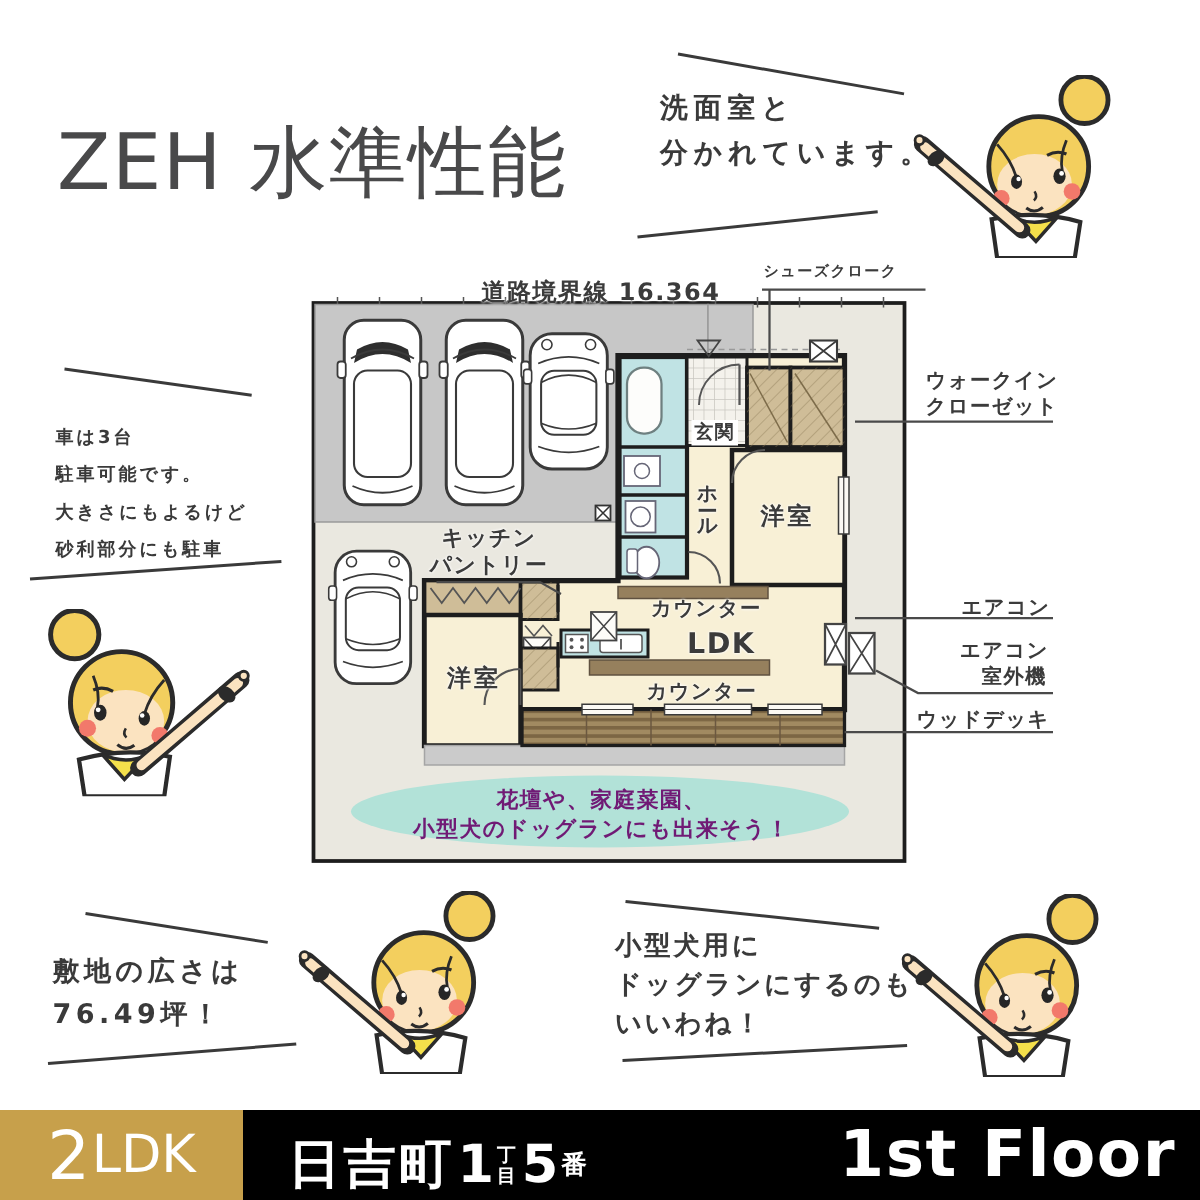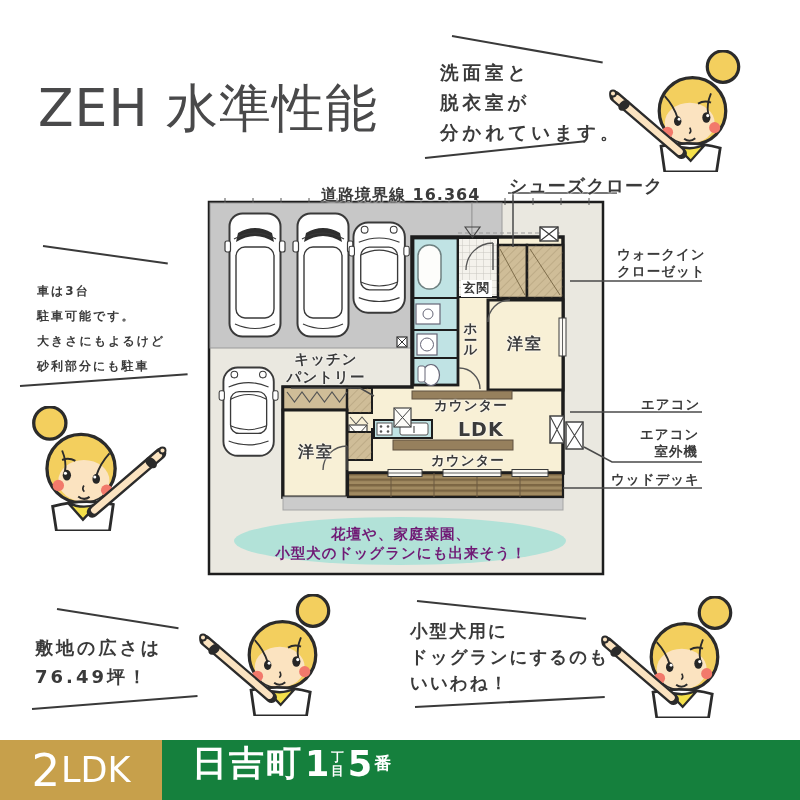--- a/index.html
+++ b/index.html
@@ -43,42 +43,42 @@
   #char1{left:600px;top:50px;width:148px;height:122px}
   #char2{left:24px;top:406px;width:152px;height:125px}
   #char3{left:190px;top:594px;width:148px;height:122px}
   #char4{left:592px;top:596px;width:148px;height:122px}
 
   
   #plan-svg{position:absolute;left:0;top:0;width:800px;height:620px;z-index:0}
   .plan-label{position:absolute;font-weight:600;white-space:nowrap;color:#3b3b3b;z-index:2;
               text-shadow:0 0 2px rgba(255,255,255,.95),0 0 2px rgba(255,255,255,.95)}
   #lb-boundary{left:321px;top:185px;font-size:16px;letter-spacing:1px}
-  #lb-shoe{left:509px;top:174px;font-size:18px;letter-spacing:1px}
+  #lb-shoe{left:509px;top:174px;font-size:10px;letter-spacing:1px}
   #lb-wic{left:617px;top:246px;font-size:13.5px;line-height:17px;letter-spacing:1px}
   #lb-aircon{left:641px;top:396px;font-size:13.5px;letter-spacing:1px}
   #lb-outdoor{left:640px;top:426px;width:58px;font-size:13.5px;line-height:17px;text-align:right;letter-spacing:1px}
   #lb-deck{left:611px;top:471px;font-size:13.5px;letter-spacing:1px}
   #lb-genkan{left:461px;top:280px;font-size:12.5px;background:#fff;padding:0 2px;letter-spacing:1px}
   #lb-hall{left:462px;top:314px;font-size:13.5px;letter-spacing:3px;writing-mode:vertical-rl}
   #lb-bed-u{left:507px;top:334px;font-size:16px;letter-spacing:2px}
   #lb-bed-l{left:298px;top:442px;font-size:16px;letter-spacing:2px}
   #lb-ldk{left:458px;top:418px;font-size:19px;letter-spacing:1px}
   #lb-cnt-u{left:434px;top:397px;font-size:13.5px;letter-spacing:1px}
   #lb-cnt-l{left:431px;top:452px;font-size:13.5px;letter-spacing:1px}
   #lb-pantry{left:286px;top:350px;width:80px;text-align:center;font-size:14.5px;line-height:18px;letter-spacing:1px}
   #lb-garden{left:238px;top:525px;width:326px;text-align:center;font-size:14.5px;line-height:19px;
              color:#701a75;letter-spacing:1px;text-shadow:none}
 
   
   #footer{position:absolute;left:0;top:740px;width:800px;height:60px;display:flex;z-index:4}
   #f-gold{width:162px;background:#c7a04b;color:#fff;display:flex;align-items:center;justify-content:center}
   #f-gold .n{font-size:45px;font-weight:500;line-height:1}
   #f-gold .t{font-size:35px;font-weight:500;line-height:1;margin-left:1px}
-  #f-dark{flex:1;background:#15803d;color:#fff;display:flex;align-items:flex-start;position:relative}
+  #f-dark{flex:1;background:#000000;color:#fff;display:flex;align-items:flex-end;position:relative}
   #f-addr{display:flex;align-items:center;margin-left:30px}
   #f-addr .town{font-size:35px;font-weight:800;letter-spacing:2px}
   #f-addr .num{font-size:35px;font-weight:800;margin-left:2px}
   #f-addr .stack{display:flex;flex-direction:column;font-size:12.5px;font-weight:700;line-height:1.08;margin:0 2px}
   #f-addr .ban{font-size:17px;font-weight:700;margin-left:2px}
   #f-floor{position:absolute;right:16px;top:50%;transform:translateY(-50%);
            font-size:43px;font-weight:700;letter-spacing:1px;white-space:nowrap}
 </style>
 </head>
 <body>
@@ -278,21 +278,20 @@
       <path d="M563,488H702"></path>
       <path d="M291,388H360L374,396"></path>
     </g>
   </svg>
 
   <div id="subtitle">ZEH 水準性能</div>
 
   <div class="bubble-line" id="b1-top"></div>
   <div class="bubble-text" id="b1-text">
     <div>洗面室と</div>
-    <div>脱衣室が</div>
     <div>分かれています。</div>
   </div>
   <div class="bubble-line" id="b1-bot"></div>
 
   <div class="bubble-line" id="b2-top"></div>
   <div class="bubble-text" id="b2-text">
     <div>車は3台</div>
     <div>駐車可能です。</div>
     <div>大きさにもよるけど</div>
     <div>砂利部分にも駐車</div>
@@ -372,16 +371,17 @@
       <div id="f-addr">
         <span class="town">日吉町</span>
         <span class="num">1</span>
         <span class="stack">
           <span>丁</span>
           <span>目</span>
         </span>
         <span class="num">5</span>
         <span class="ban">番</span>
       </div>
+      <div id="f-floor">1st Floor</div>
     </div>
   </div>
 
 </div>
 
 </body></html>

